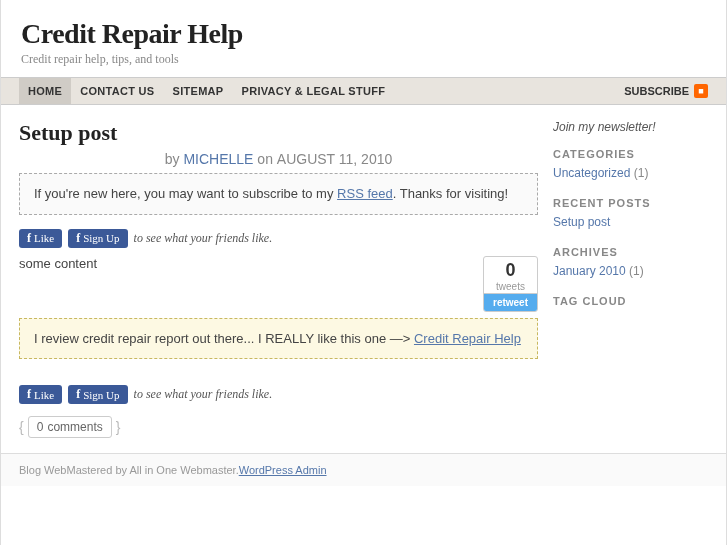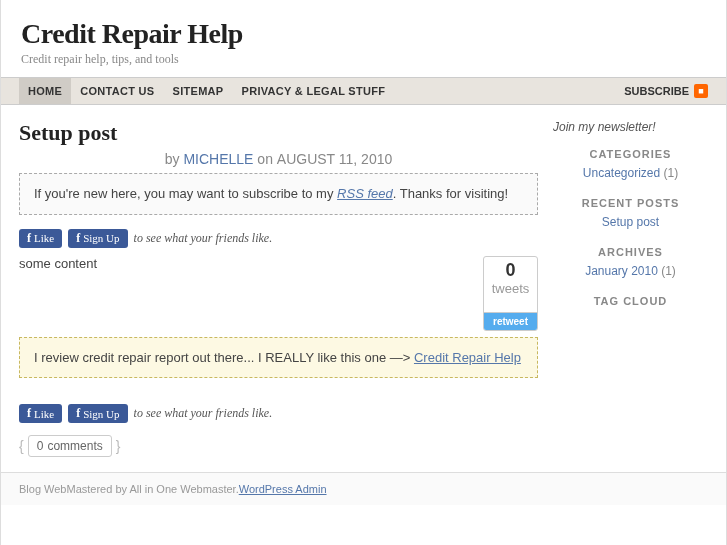--- a/index.html
+++ b/index.html
@@ -120,21 +120,20 @@
       font-size: 13px;
       color: #444;
       margin-bottom: 14px;
       font-family: Arial, sans-serif;
       line-height: 1.5;
     }
     .rss-link {
       color: #5577aa;
       text-decoration: underline;
       cursor: pointer;
-      font-style: italic;
     }
     .fb-like-btn {
       display: flex;
       align-items: center;
       gap: 3px;
       background: #3b5998;
       color: white;
       border-radius: 3px;
       padding: 2px 8px;
       font-size: 11px;
@@ -165,24 +164,24 @@
       font-size: 11px;
       width: 55px;
     }
     .tweets-count {
       font-size: 18px;
       font-weight: bold;
       color: #333;
       padding: 3px 0 0 0;
     }
     .tweets-label {
-      font-size: 13px;
+      font-size: 10px;
       color: #999;
       border-bottom: 1px solid #ccc;
-      padding-bottom: 16px;
+      padding-bottom: 1px;
     }
     .retweet-btn {
       background: #55acee;
       color: white;
       font-size: 10px;
       font-weight: bold;
       padding: 3px 4px;
       cursor: pointer;
       border-radius: 0 0 2px 2px;
     }
@@ -227,21 +226,20 @@
       color: #666;
       font-size: 12px;
     }
     .brace {
       color: #bbb;
       font-size: 14px;
     }
     
     .sidebar-section {
       margin-bottom: 16px;
-      text-align: center;
     }
     .sidebar-heading {
       font-size: 11px;
       font-family: Arial, sans-serif;
       font-weight: bold;
       text-transform: uppercase;
       letter-spacing: 1px;
       color: #888;
       margin-bottom: 6px;
     }

